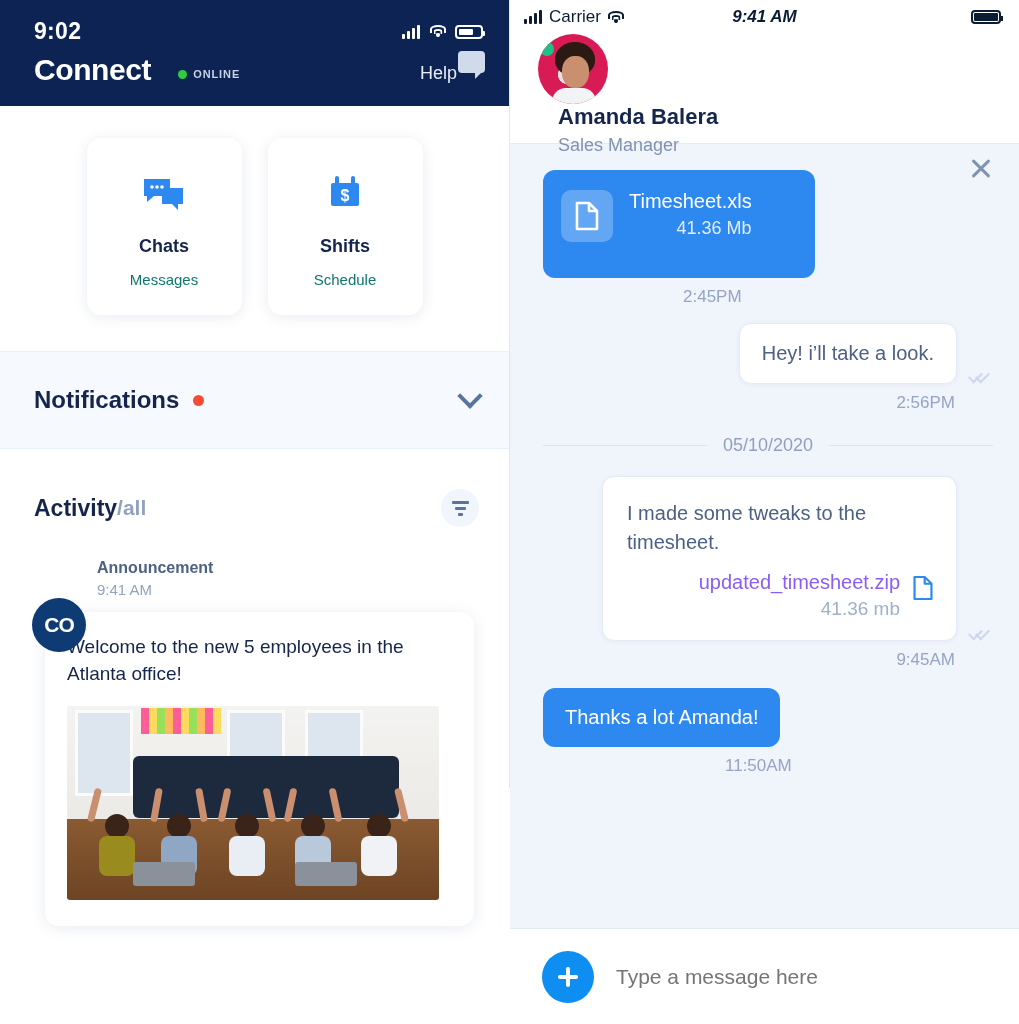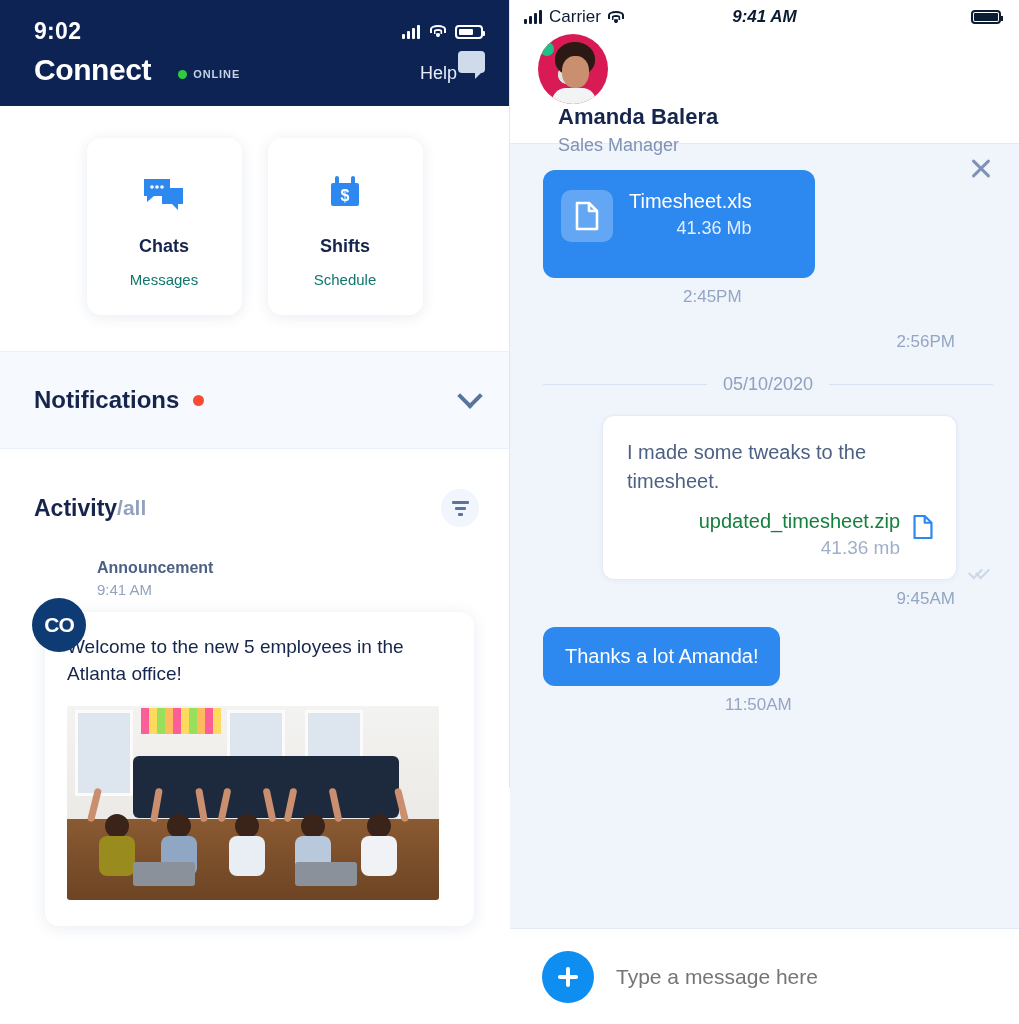--- a/index.html
+++ b/index.html
@@ -143,21 +143,21 @@
       transform: rotate(-45deg); }
   .ticks::before { left:0; } .ticks::after { left:7px; }
 
   .divider { display:flex; align-items:center; gap:16px; margin: 22px 0 20px 0; }
   .divider .line { flex:1; height:1px; background:#d9e2f0; }
   .divider .dtext { font-size:18px; color:#8fa1bf; }
 
   .msg-bub { width:355px; padding:22px 22px 20px 24px; }
   .msg-text { font-size:20px; line-height:1.45; }
   .attach { display:flex; align-items:flex-start; justify-content:flex-end; gap:12px; margin-top:14px;}
-  .attach-link { font-size:20px; color:#15803d; }
+  .attach-link { font-size:20px; color:#8b5cf6; }
   .attach-size { font-size:19px; color:#9fb0cb; margin-top:4px; text-align:right;}
   .doc-svg { margin-top:4px; }
   .thanks-bub { padding:18px 22px; font-size:20px;text-align:right; }
 
   .composer { background:#ffffff; height:96px; border-top:1px solid #e4ebf6;
               display:flex; align-items:center; padding: 0 26px 0 32px; }
   .plus { width:52px; height:52px; border-radius:50%; background:#0d8ef0; position:relative; flex:none;}
   .plus::before, .plus::after { content:""; position:absolute; background:#fff; border-radius:2px; }
   .plus::before { left:16px; top:24px; width:20px; height:4px; }
   .plus::after { left:24px; top:16px; width:4px; height:20px; }
@@ -358,20 +358,26 @@
           </span>
           <span>
             <div class="file-name">Timesheet.xls</div>
             <div class="file-size">41.36 Mb</div>
           </span>
         </div>
         <span class="stamp" style="margin-left:140px">2:45PM</span>
       </div>
 
       <div class="row in" style="margin-top:16px">
+        <div class="wrow">
+          <div class="bub-white txt-bub">
+            <span>Hey! i’ll take a look.</span>
+          </div>
+          <span class="ticks"></span>
+        </div>
         <span class="stamp r">2:56PM</span>
       </div>
 
       <div class="divider">
         <span class="line"></span>
         <span class="dtext">05/10/2020</span>
         <span class="line"></span>
       </div>
 
       <div class="row in">

